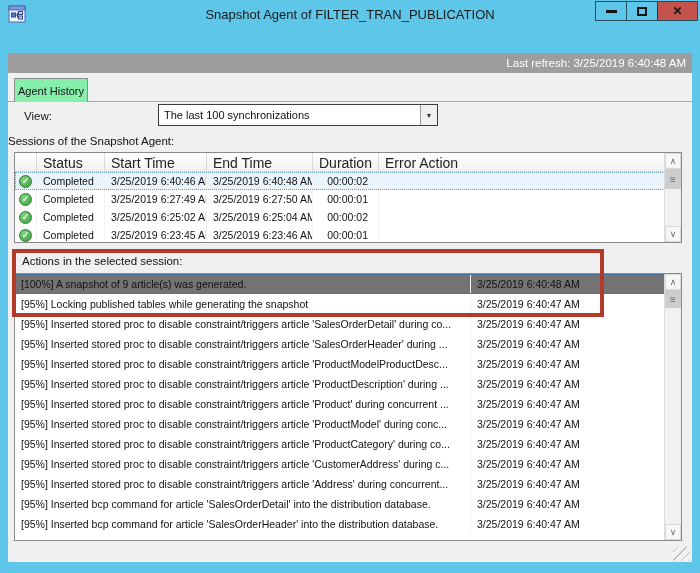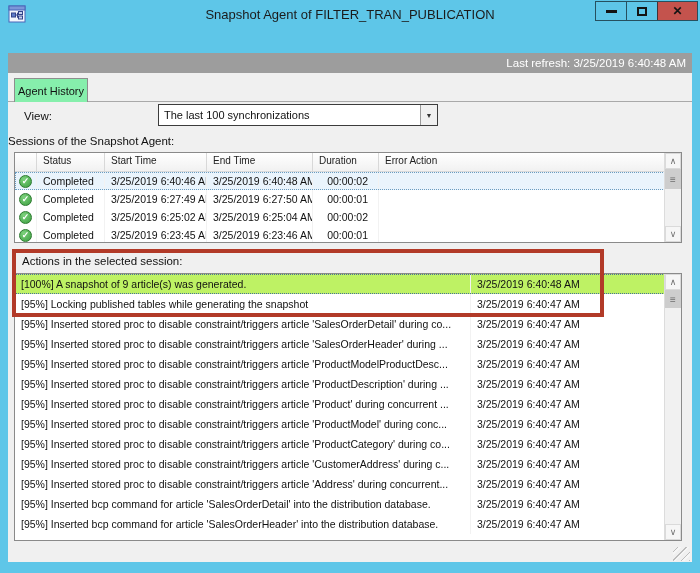--- a/index.html
+++ b/index.html
@@ -45,38 +45,38 @@
            border:1px solid #3c3c3c; display:flex; align-items:center; }
   .combo-value { flex:1; font-size:11px; color:#111; padding:0 5px; white-space:nowrap; overflow:hidden; }
   .combo-btn { width:17px; height:20px; background:#F0F0F0; border-left:1px solid #9a9a9a;
                display:flex; align-items:center; justify-content:center; font-size:7px; color:#333; }
   
   .table { position:absolute; background:#FFF; border:1px solid #8A8A8A; overflow:hidden; }
   #sessions-table { left:6px; top:79px; width:668px; height:91px; }
   #actions-table  { left:6px; top:200px; width:668px; height:268px; }
   .thead { display:flex; height:19px; background:linear-gradient(#FFFFFF,#F1F1F1);
            border-bottom:1px solid #D9D9D9; }
-  .th { font-size:10px; color:#222; padding:2px 6px; border-right:1px solid #D8D8D8;
+  .th { font-size:14px; color:#222; padding:2px 6px; border-right:1px solid #D8D8D8;
         white-space:nowrap; overflow:hidden; flex-shrink:0; }
   .trow { display:flex; }
   #sessions-table .trow { height:18px; }
   #actions-table  .trow { height:20px; }
   .td { font-size:10.5px; color:#111; padding:2px 6px; border-right:1px solid #F2F2F2;
         white-space:nowrap; overflow:hidden; flex-shrink:0; display:flex; align-items:center; }
   .col-icon   { width:22px; justify-content:center; padding:0; }
   .col-status { width:68px; }
   .col-start  { width:102px; }
   .col-end    { width:106px; }
   .col-dur    { width:66px; }
   .col-err    { flex:1 1 auto; }
   .col-msg    { width:456px; }
   .col-time   { flex:1 1 auto; }
   .td.col-dur { justify-content:flex-end; padding-right:10px; }
   .sel-light { background:#EAF4FC; outline:1px dotted #6A9CC0; outline-offset:-1px; }
-  .sel-strong { background:#bef264; outline:1px dotted #46709A; outline-offset:-1px; }
+  .sel-strong { background:#737373; outline:1px dotted #46709A; outline-offset:-1px; }
   .ok-icon { width:13px; height:13px; border-radius:50%; background:radial-gradient(circle at 35% 30%, #7DD27D, #3C9E40);
              border:1px solid #2C7A2F; color:#FFF; font-size:9px; font-weight:bold;
              display:flex; align-items:center; justify-content:center; line-height:1; }
   
   .vscroll { position:absolute; top:0; bottom:0; right:0; width:17px; background:#F1F1F1;
              border-left:1px solid #DCDCDC; }
   .sb-btn { position:absolute; left:0; width:16px; height:16px; background:#F6F6F6;
             border:1px solid #DADADA; color:#707070; font-size:9px;
             display:flex; align-items:center; justify-content:center; }
   .sb-btn.top { top:0; } .sb-btn.bottom { bottom:0; }

